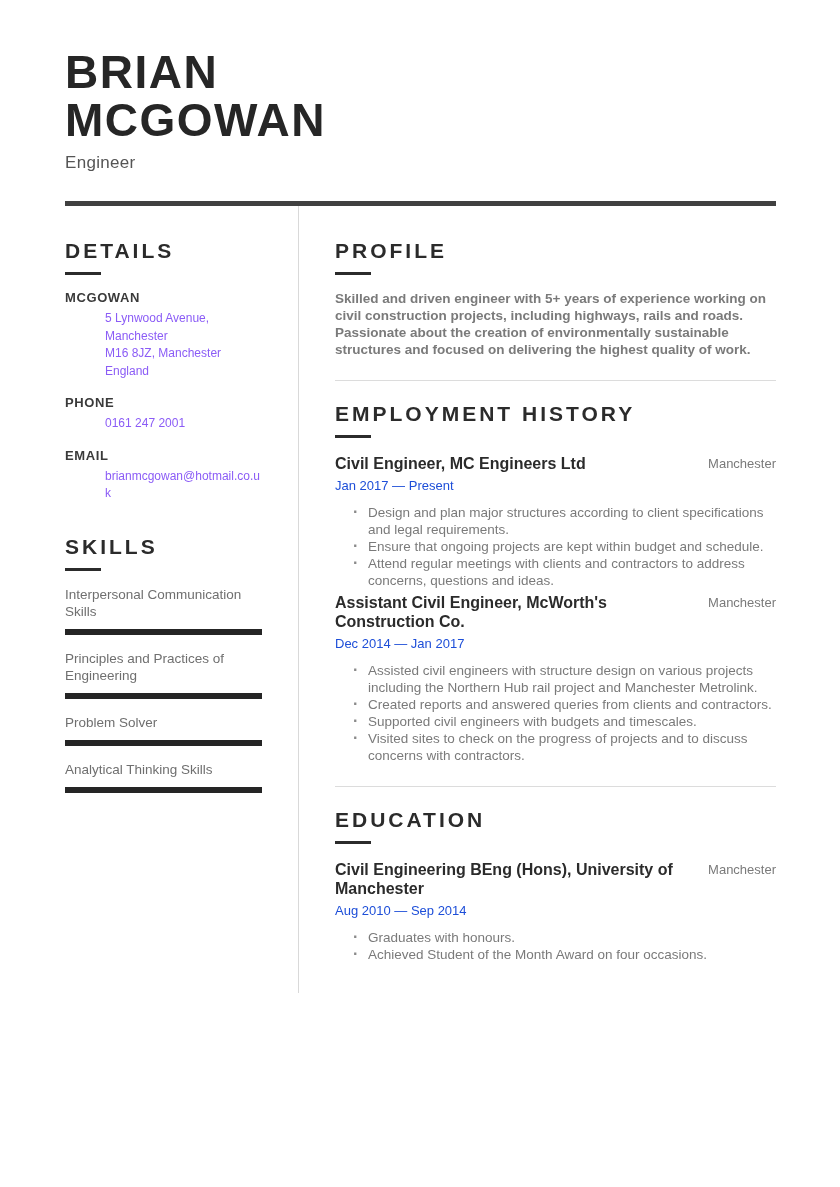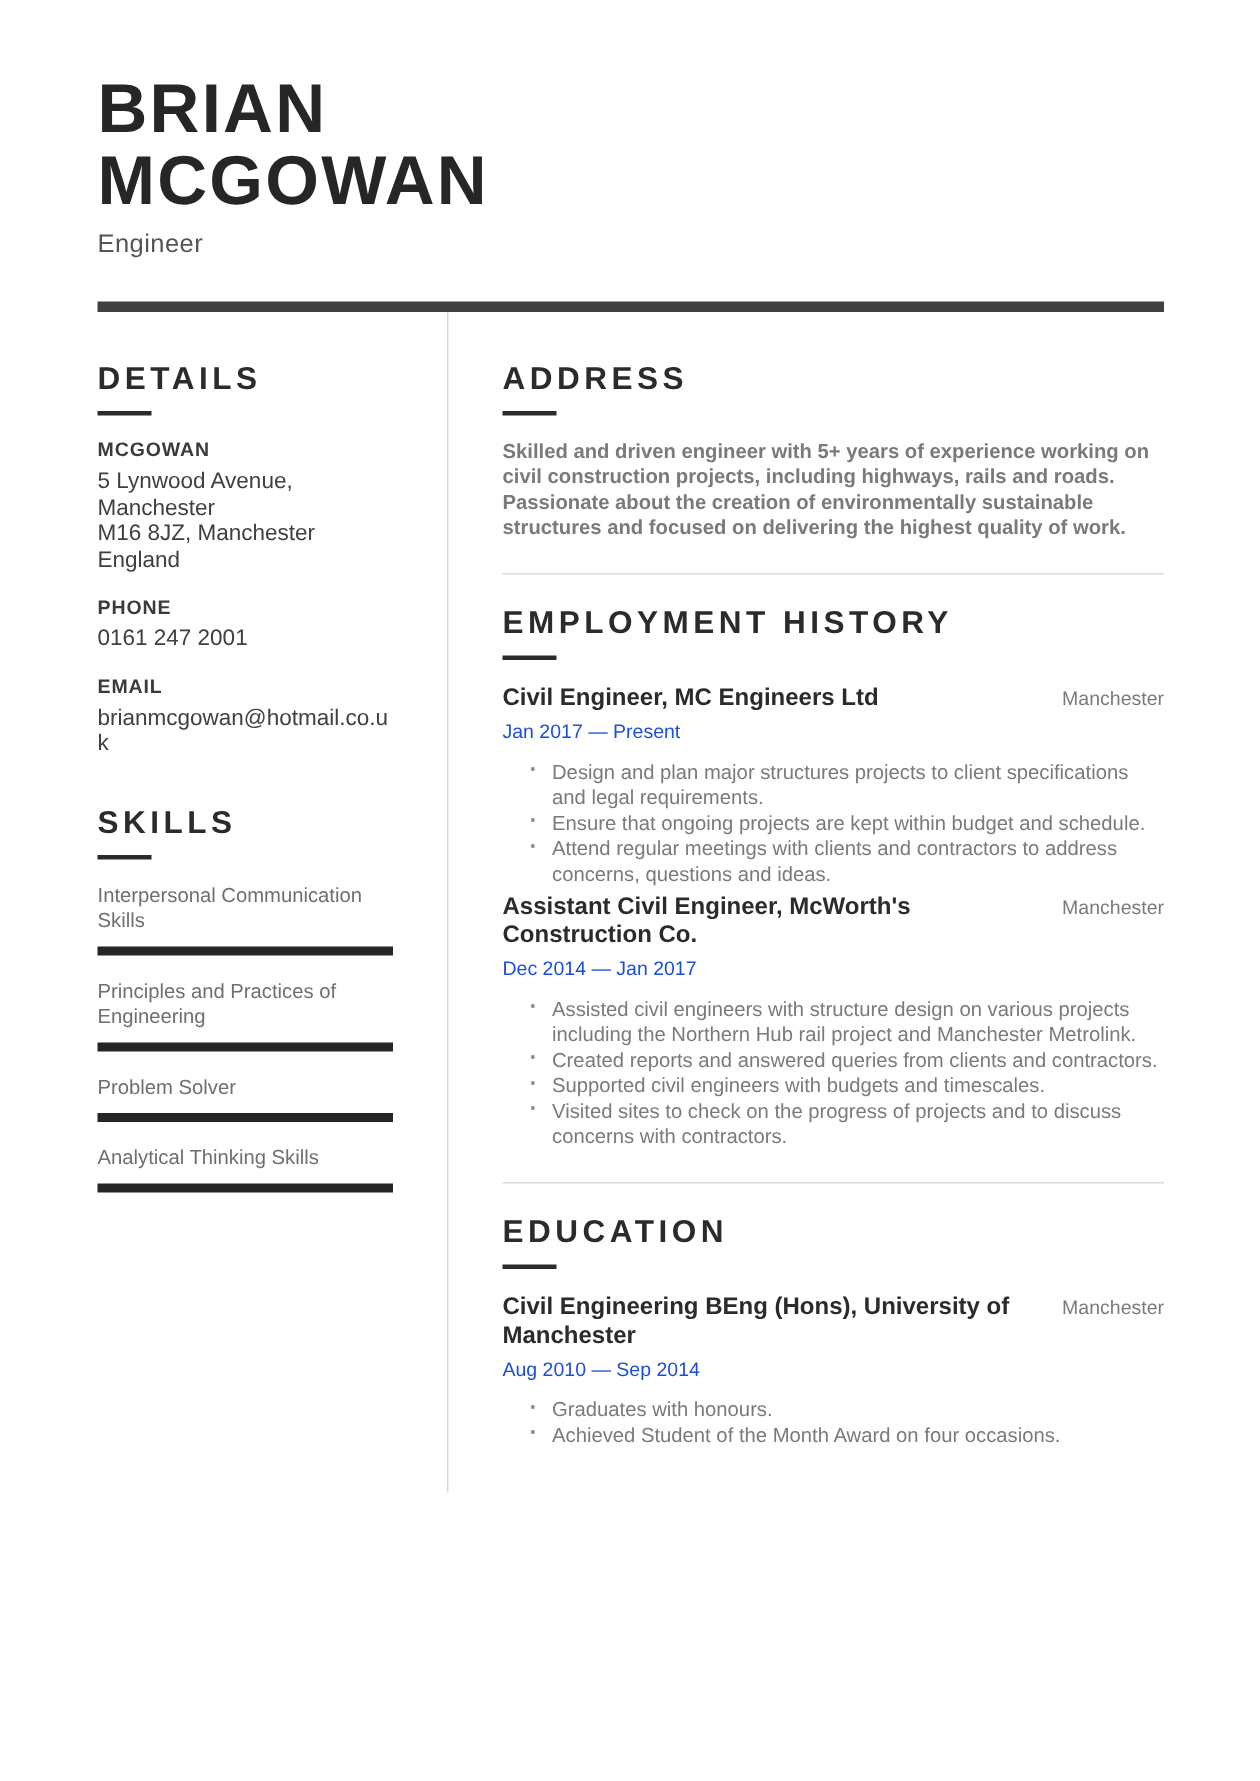--- a/index.html
+++ b/index.html
@@ -9,36 +9,36 @@
     width: 840px; height: 1064px; margin: 0 auto; background: #ffffff;
     padding: 48px 64px 0 65px; overflow: hidden;
   }
   
   .header { margin-bottom: 28px; }
   .name { color: #262626; font-size: 46px; font-weight: 800; line-height: 48px; letter-spacing: 1.5px; }
   .name span { display: block; }
   .job-title { margin-top: 9px; font-size: 17px; color: #555555; letter-spacing: 0.3px; }
 
   
-  .columns { display: flex; border-top: 7px solid #404040; }
+  .columns { display: flex; border-top: 5px solid #404040; }
   .col-left {
     width: 234px; flex: 0 0 234px; padding: 33px 36px 30px 0;
     border-right: 1px solid #d9d9d9;
   }
   .col-right { flex: 1; padding: 33px 0 30px 36px; }
 
   
   .sec-heading { font-size: 21px; font-weight: 800; color: #2b2b2b; letter-spacing: 3px; line-height: 24px; }
   .sec-underline { width: 36px; height: 3px; background: #2b2b2b; margin: 9px 0 0 0; }
 
   
   .detail-group { margin-top: 15px; }
   .detail-group:first-of-type { margin-top: 14px; }
   .detail-label { font-size: 13px; font-weight: 700; color: #3a3a3a; letter-spacing: 0.6px; margin-bottom: 5px; }
-  .detail-line { font-size: 15px; color: #404040; line-height: 17.5px; word-wrap: break-word; }
+  .detail-line { font-size: 12px; color: #8b5cf6; line-height: 17.5px; word-wrap: break-word; margin-left: 40px; }
 
   
   .skills-section { margin-top: 32px; }
   .skill-item { margin-top: 15px; }
   .skill-item:first-of-type { margin-top: 13px; }
   .skill-label { font-size: 13.5px; color: #6f6f6f; line-height: 17px; }
   .skill-bar { width: 100%; height: 6px; background: #252525; margin-top: 9px; }
 
   
   .profile-text { margin-top: 15px; font-size: 13.5px; color: #7a7a7a; line-height: 17px; font-weight: bold; }
@@ -119,39 +119,39 @@
         <div class="skill-item">
           <div class="skill-label">Analytical Thinking Skills</div>
           <div class="skill-bar"></div>
         </div>
       </div>
     </div>
 
     <div class="col-right">
 
       <div>
-        <div class="sec-heading">ADDRESS</div>
+        <div class="sec-heading">PROFILE</div>
         <div class="sec-underline"></div>
         <p class="profile-text">Skilled and driven engineer with 5+ years of experience working on civil construction projects, including highways, rails and roads. Passionate about the creation of environmentally sustainable structures and focused on delivering the highest quality of work.</p>
       </div>
 
       <hr class="section-divider">
 
       <div>
         <div class="sec-heading">EMPLOYMENT HISTORY</div>
         <div class="sec-underline"></div>
 
         <div class="entry">
           <div class="entry-head">
             <div class="entry-title">Civil Engineer, MC Engineers Ltd</div>
             <div class="entry-location">Manchester</div>
           </div>
           <div class="entry-dates">Jan 2017 — Present</div>
           <ul class="entry-bullets">
-            <li>Design and plan major structures projects to client specifications and legal requirements.</li>
+            <li>Design and plan major structures according to client specifications and legal requirements.</li>
             <li>Ensure that ongoing projects are kept within budget and schedule.</li>
             <li>Attend regular meetings with clients and contractors to address concerns, questions and ideas.</li>
           </ul>
         </div>
 
         <div class="entry">
           <div class="entry-head">
             <div class="entry-title">Assistant Civil Engineer, McWorth's Construction Co.</div>
             <div class="entry-location">Manchester</div>
           </div>

